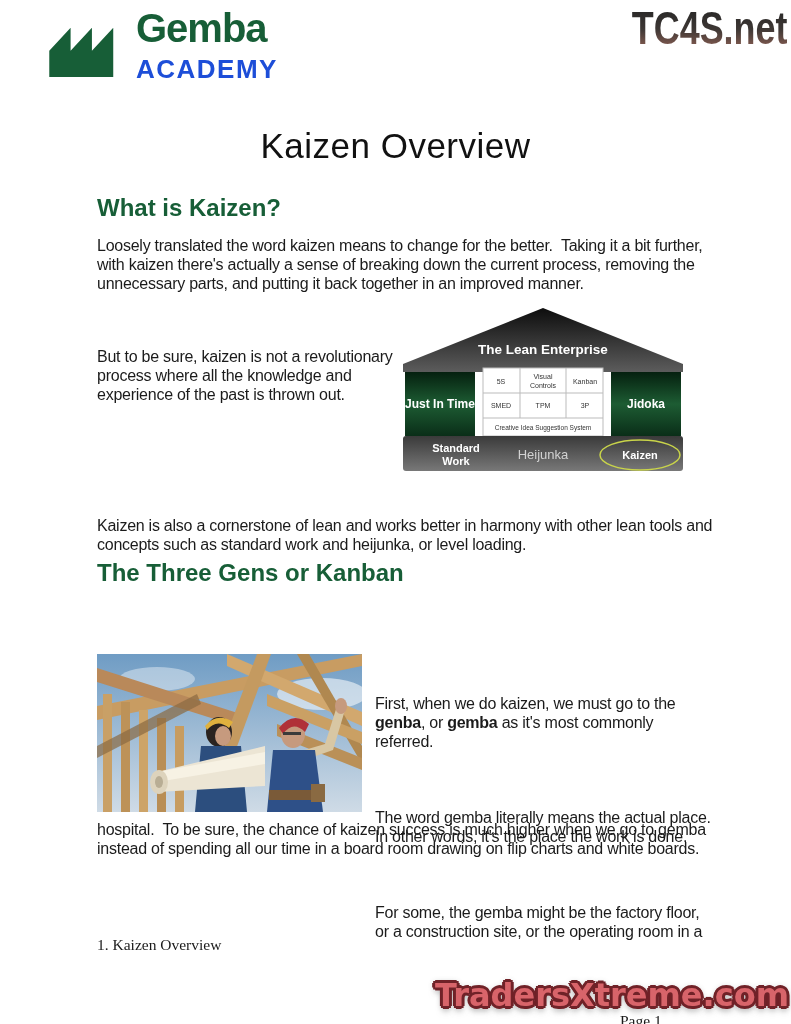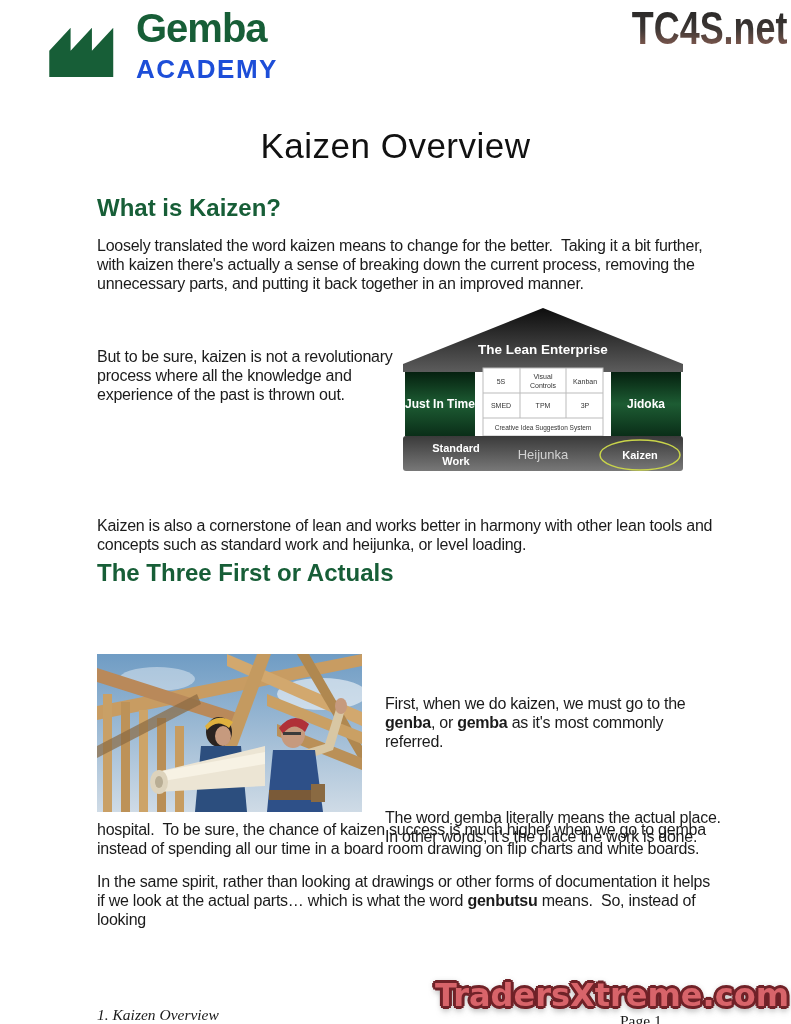--- a/index.html
+++ b/index.html
@@ -125,21 +125,21 @@
         <text x="57" y="159" text-anchor="middle" font-size="11" font-weight="bold" fill="#ffffff">Work</text>
         <text x="144" y="153" text-anchor="middle" font-size="13" fill="#d2d2d2">Heijunka</text>
         <ellipse cx="241" cy="149" rx="40" ry="15" fill="none" stroke="#c9d44a" stroke-width="1.5"></ellipse>
         <text x="241" y="153" text-anchor="middle" font-size="11" font-weight="bold" fill="#ffffff">Kaizen</text>
       </g>
     </svg>
   </div>
 
   <div class="para" style="left:97px; top:516px; width:618px;">Kaizen is also a cornerstone of lean and works better in harmony with other lean tools and concepts such as standard work and heijunka, or level loading.</div>
 
-  <div class="h-green" style="left:97px; top:559px;">The Three First or Actuals</div>
+  <div class="h-green" style="left:97px; top:559px;">The Three Gens or Kanban</div>
 
   <div class="photo">
     <svg width="265" height="158" viewBox="0 0 265 158">
       <defs>
         <linearGradient id="skyG" x1="0" y1="0" x2="0" y2="1">
           <stop offset="0" stop-color="#6f9cc4"></stop>
             <stop offset="1" stop-color="#cfdbe6"></stop>
         </linearGradient>
       </defs>
       <rect width="265" height="158" fill="url(#skyG)"></rect>
@@ -178,25 +178,25 @@
         <ellipse cx="196" cy="80" rx="12" ry="14" fill="#c69a7e"></ellipse>
         <path d="M182,74 Q196,56 212,70 L208,78 Q196,66 186,80 Z" fill="#b03038"></path>
         <rect x="186" y="78" width="18" height="3" fill="#3a3a3a"></rect>
         <polygon points="176,96 218,96 226,158 170,158" fill="#2e5088"></polygon>
         <rect x="172" y="136" width="52" height="10" fill="#7a5a38"></rect>
         <rect x="214" y="130" width="14" height="18" fill="#8a6a42"></rect>
       </g>
     </svg>
   </div>
 
-  <div class="para col" style="left:385px; top:656px; width:336px;">
+  <div class="para col" style="left:375px; top:656px; width:336px;">
     <p><span>First, when we do kaizen, we must go to the </span><span class="b">genba</span><span>, or </span><span class="b">gemba</span><span> as it's most commonly referred.</span></p>
     <p>The word gemba literally means the actual place. In other words, it's the place the work is done.</p>
+    <p>For some, the gemba might be the factory floor, or a construction site, or the operating room in a</p>
   </div>
 
   <div class="para" style="left:97px; top:820px; width:622px;">hospital.  To be sure, the chance of kaizen success is much higher when we go to gemba instead of spending all our time in a board room drawing on flip charts and white boards.</div>
-  <div class="para" style="left:97px; top:872px; width:622px;"><span>In the same spirit, rather than looking at drawings or other forms of documentation it helps if we look at the actual parts… which is what the word </span><span class="b">genbutsu</span><span> means.  So, instead of looking</span></div>
-
-  <div class="footer-text" style="left:97px; top:1006px;font-style:italic;">1. Kaizen Overview</div>
+
+  <div class="footer-text" style="left:97px; top:936px;">1. Kaizen Overview</div>
   <div class="footer-text" style="left:612px; top:1012px;margin-left:8px;">Page 1</div>
   <div class="traders">TradersXtreme.com</div>
 
 </div>
 
 </body></html>

